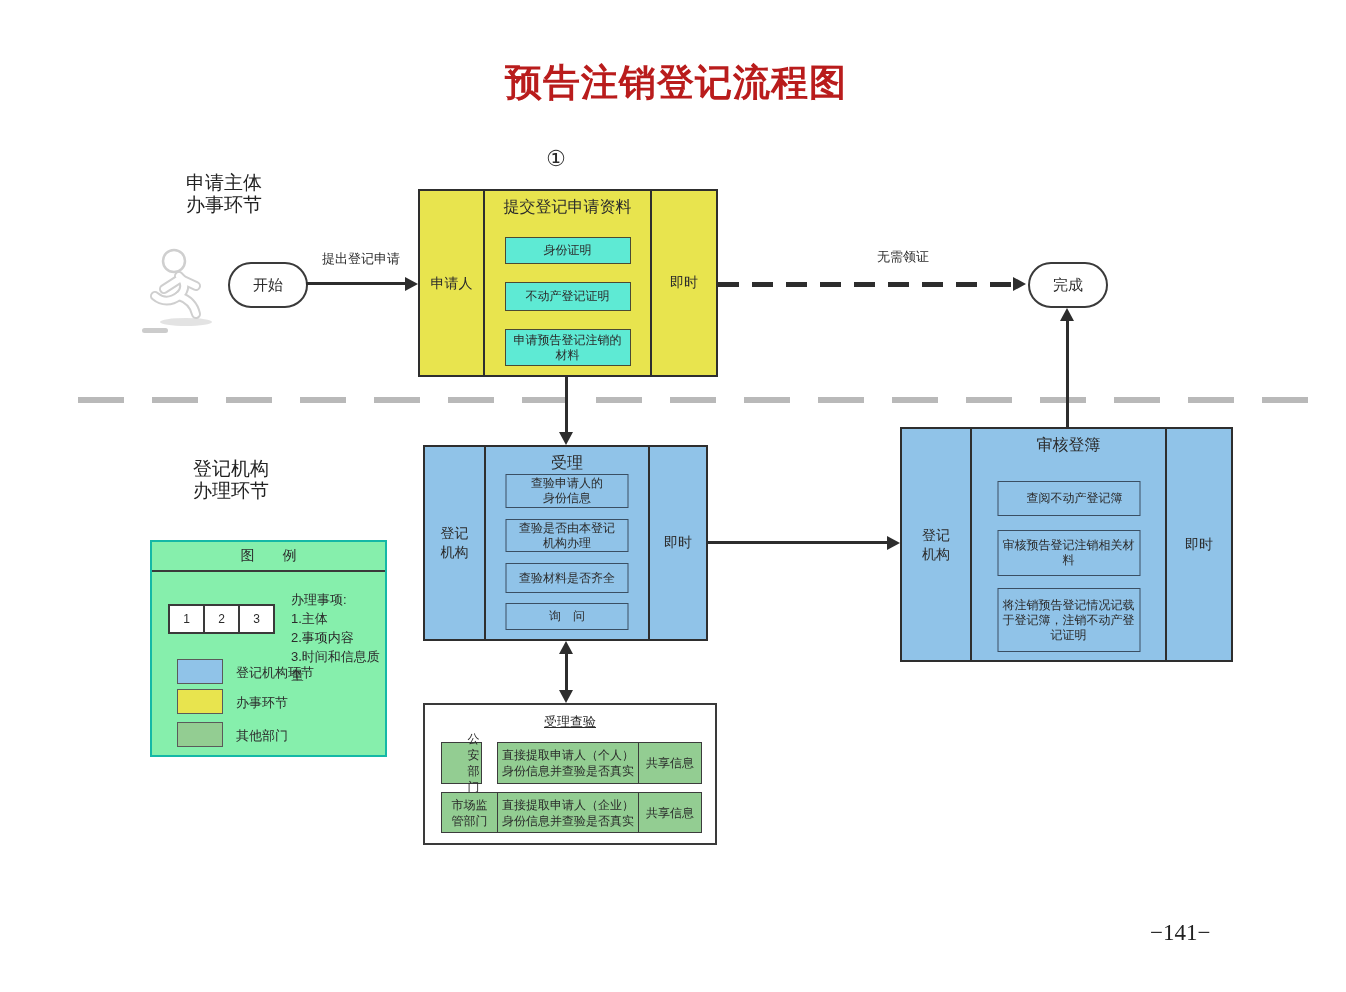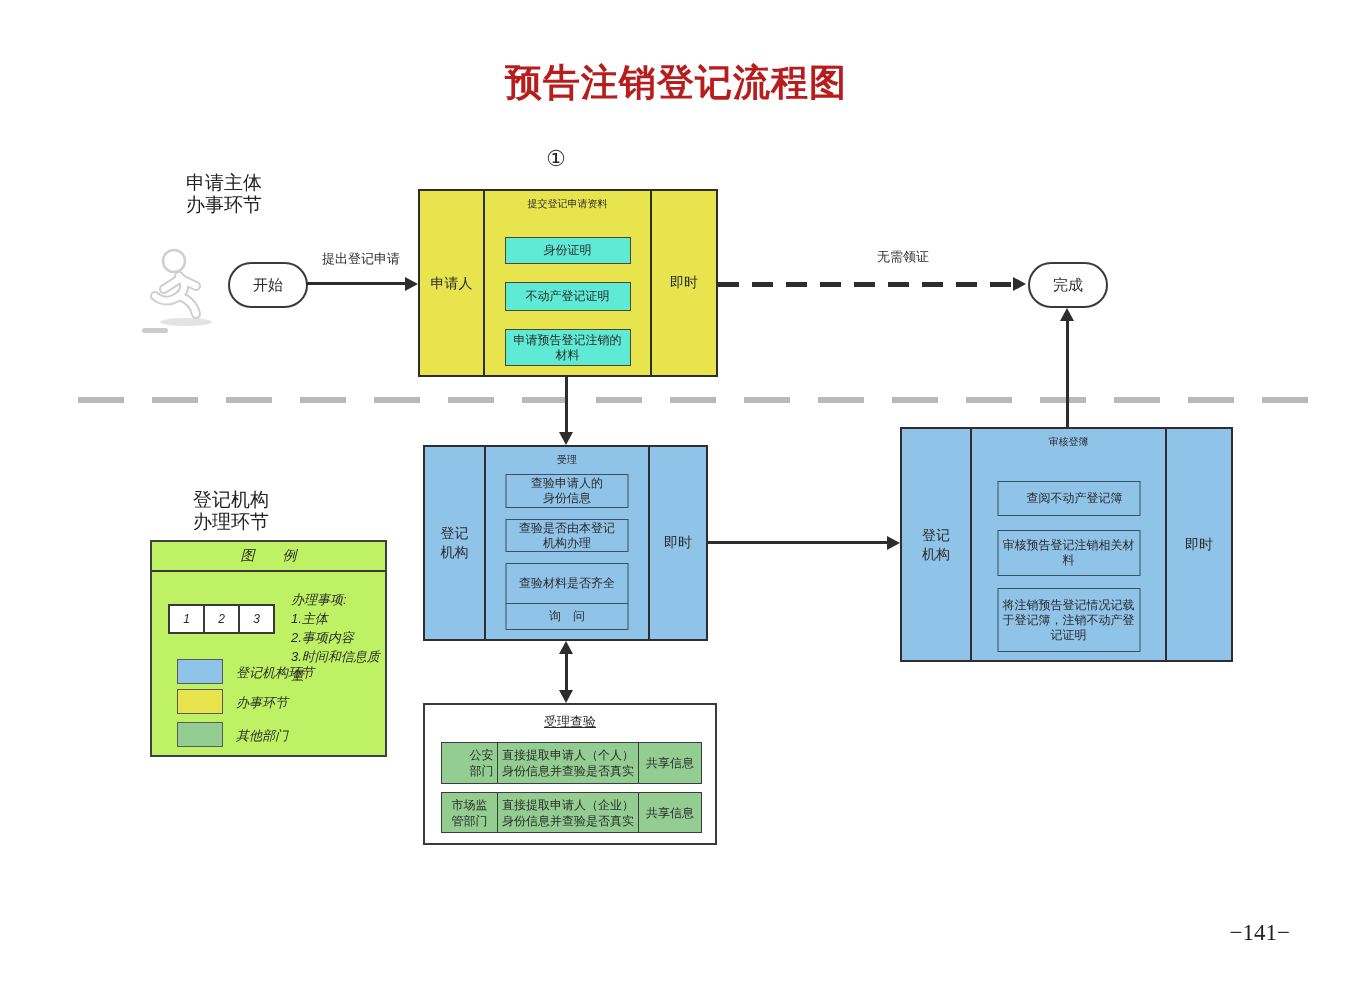--- a/index.html
+++ b/index.html
@@ -27,40 +27,40 @@
     width:80px;height:46px;border:2px solid #3a3a3a;border-radius:23px;
     background:#ffffff;font-size:15px;box-sizing:border-box;
   }
 
   
   .pbox{display:flex;border:2px solid #2e2e2e;box-sizing:border-box;}
   .pbox .col{box-sizing:border-box;}
   .pbox .subject{border-right:2px solid #2e2e2e;font-size:14px;line-height:19px;}
   .pbox .time{border-left:2px solid #2e2e2e;font-size:14px;}
   .pbox .mid{flex:1;position:relative;}
-  .pbox .ptitle{position:absolute;left:0;right:0;top:6px;text-align:center;font-size:10px;}
+  .pbox .ptitle{position:absolute;left:0;right:0;top:6px;text-align:center;font-size:16px;}
   .pitem{
     position:absolute;left:50%;transform:translateX(-50%);
     box-sizing:border-box;font-size:12px;line-height:15px;
   }
   .yellow{background:#e8e44e;}
   .yellow .pitem{border:1.5px solid #4a4a33;background:#5eead4;}
   .blue{background:#90c3e8;}
   .blue .pitem{border:1.5px solid #3a4f63;background:#90c3e8;}
 
   
   .verify{border:2px solid #3a3a3a;background:#ffffff;box-sizing:border-box;}
   .vtitle{position:absolute;left:0;right:0;top:8px;text-align:center;font-size:13px;text-decoration:underline;}
   .gcell{
     position:absolute;background:#93cd92;border:1.5px solid #3c3c3c;
     box-sizing:border-box;font-size:12px;line-height:16px;
   }
 
   
-  .legend{border:2px solid #404040;background:#bef264;box-sizing:border-box;font-style:italic;}
+  .legend{border:2px solid #14b8a6;background:#86efac;box-sizing:border-box;}
   .legend-header{
     position:absolute;left:0;top:0;right:0;height:28px;border-bottom:2px solid #3a3a3a;
     font-size:14px;
   }
   .seq-cell{
     width:37px;height:30px;border:2px solid #3a3a3a;background:#ffffff;
     box-sizing:border-box;font-size:12px;margin-left:-2px;
   }
   .seq-cell:first-child{margin-left:0;}
   .legend-notes{font-size:13px;line-height:19px;}
@@ -77,35 +77,35 @@
   .arr-d{border-left:7px solid transparent;border-right:7px solid transparent;border-top:13px solid #2d2d2d;}
   .arr-u{border-left:7px solid transparent;border-right:7px solid transparent;border-bottom:13px solid #2d2d2d;}
   .edge-label{position:absolute;font-size:13px;text-align:center;color:#2b2b2b;}
 
   .divider{
     left:78px;top:397px;width:1238px;height:6px;
     background:repeating-linear-gradient(90deg,#b9b9b9 0 46px,transparent 46px 74px);
   }
 
   .page-number{
-    left:1150px;top:920px;width:140px;text-align:right;
+    left:1150px;top:920px;width:140px;text-align:left;
     font-family:"Liberation Serif","DejaVu Serif",serif;font-size:23px;color:#222;
   }
 </style>
 </head>
 <body>
 
 <div id="canvas">
 
   <div class="abs page-title">预告注销登记流程图</div>
   <div class="abs circle-marker">①</div>
 
   <div class="abs lane-label pre" style="left:186px;top:172px;">申请主体
 办事环节</div>
-  <div class="abs lane-label pre" style="left:193px;top:458px;margin-top:31px;">登记机构
+  <div class="abs lane-label pre" style="left:193px;top:458px;">登记机构
 办理环节</div>
 
   <div class="abs" style="left:134px;top:244px;width:106px;height:96px;">
     <svg width="106" height="96" viewBox="0 0 106 96">
       <ellipse cx="52" cy="78" rx="26" ry="4" fill="#d9d9d9" opacity="0.75"></ellipse>
       <rect x="8" y="84" width="26" height="5" rx="2.5" fill="#cccccc"></rect>
       <g stroke="#cfcfcf" stroke-width="10" stroke-linecap="round" fill="none">
         <path d="M45 32 C52 38 52 46 45 52"></path>
         <path d="M47 35 L62 42"></path>
         <path d="M44 36 L30 45"></path>
@@ -176,21 +176,21 @@
 
   <div class="abs pbox blue" style="left:423px;top:445px;width:285px;height:196px;">
     <div class="col subject center pre" style="width:61px;">登记
 机构</div>
     <div class="col mid">
       <div class="ptitle">受理</div>
       <div class="pitem center pre" style="top:27px;width:123px;height:34px;">查验申请人的
 身份信息</div>
       <div class="pitem center pre" style="top:72px;width:123px;height:33px;">查验是否由本登记
 机构办理</div>
-      <div class="pitem center" style="top:116px;width:123px;height:41px;">查验材料是否齐全</div>
+      <div class="pitem center" style="top:116px;width:123px;height:30px;">查验材料是否齐全</div>
       <div class="pitem center" style="top:156px;width:123px;height:27px;">询　问</div>
     </div>
     <div class="col time center" style="width:58px;">即时</div>
   </div>
 
   <div class="hline" style="left:708px;top:541px;width:180px;"></div>
   <div class="arr arr-r" style="left:887px;top:536px;"></div>
 
   <div class="abs pbox blue" style="left:900px;top:427px;width:333px;height:235px;">
     <div class="col subject center pre" style="width:70px;">登记
@@ -206,21 +206,21 @@
     </div>
     <div class="col time center" style="width:66px;">即时</div>
   </div>
 
   <div class="arr arr-u" style="left:559px;top:641px;"></div>
   <div class="vline" style="left:565px;top:652px;height:40px;"></div>
   <div class="arr arr-d" style="left:559px;top:690px;"></div>
 
   <div class="abs verify" style="left:423px;top:703px;width:294px;height:142px;">
     <div class="vtitle">受理查验</div>
-    <div class="gcell center pre" style="left:16px;top:37px;width:57px;height:42px;padding-left:24px;">公安
+    <div class="gcell center pre" style="left:16px;top:37px;width:41px;height:42px;padding-left:24px;">公安
 部门</div>
     <div class="gcell center pre" style="left:71.5px;top:37px;width:143px;height:42px;">直接提取申请人（个人）
 身份信息并查验是否真实</div>
     <div class="gcell center" style="left:213px;top:37px;width:64px;height:42px;">共享信息</div>
     <div class="gcell center pre" style="left:16px;top:87px;width:57px;height:41px;">市场监
 管部门</div>
     <div class="gcell center pre" style="left:71.5px;top:87px;width:143px;height:41px;">直接提取申请人（企业）
 身份信息并查验是否真实</div>
     <div class="gcell center" style="left:213px;top:87px;width:64px;height:41px;">共享信息</div>
   </div>

